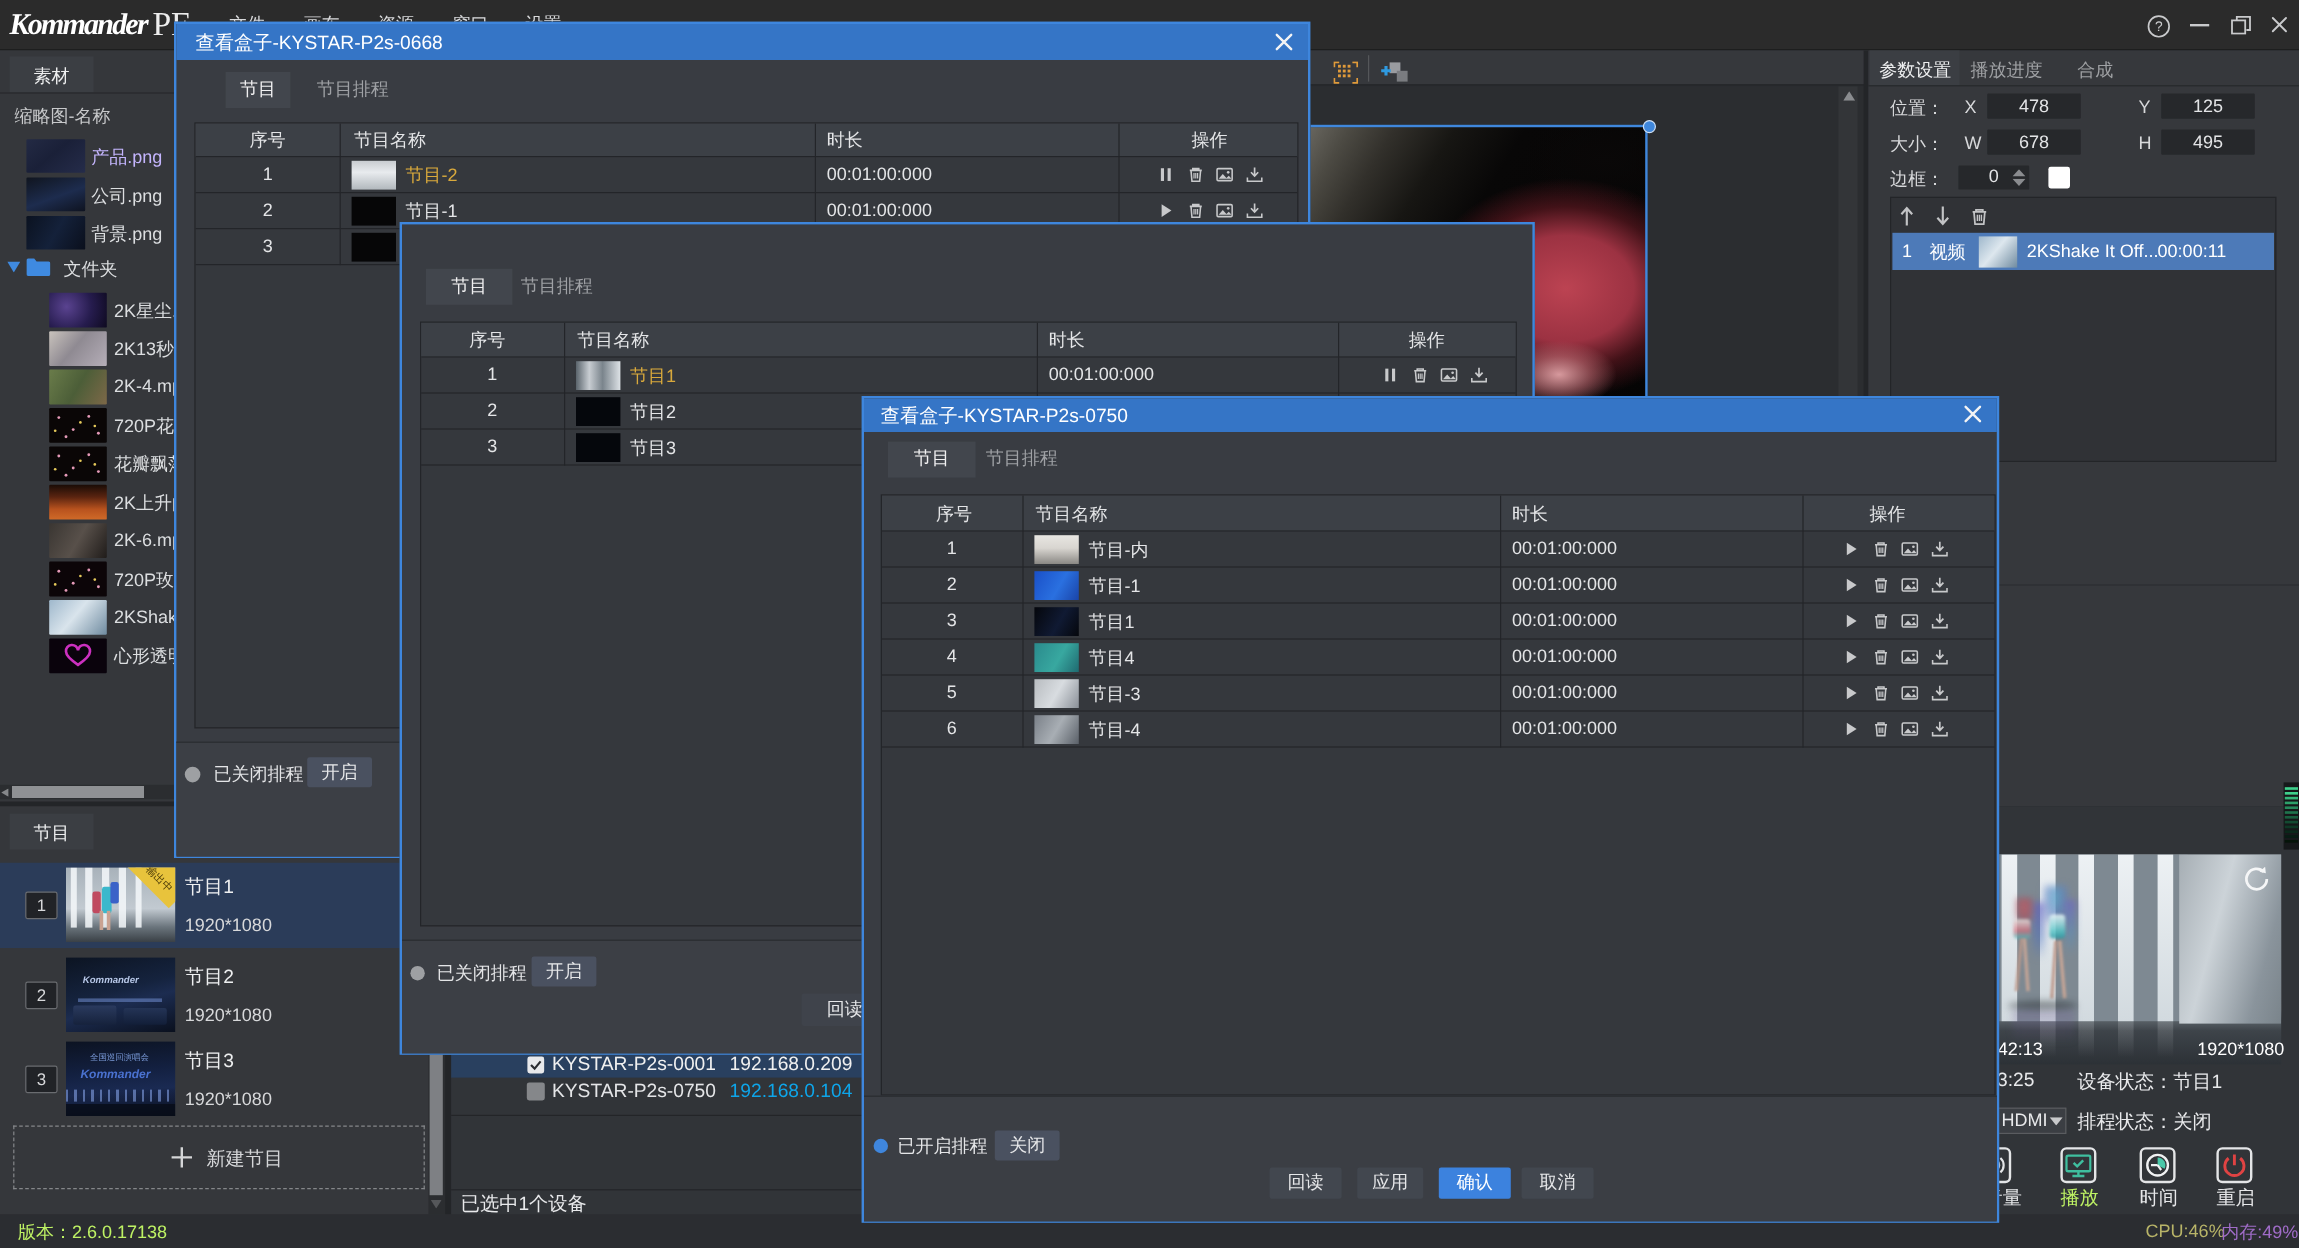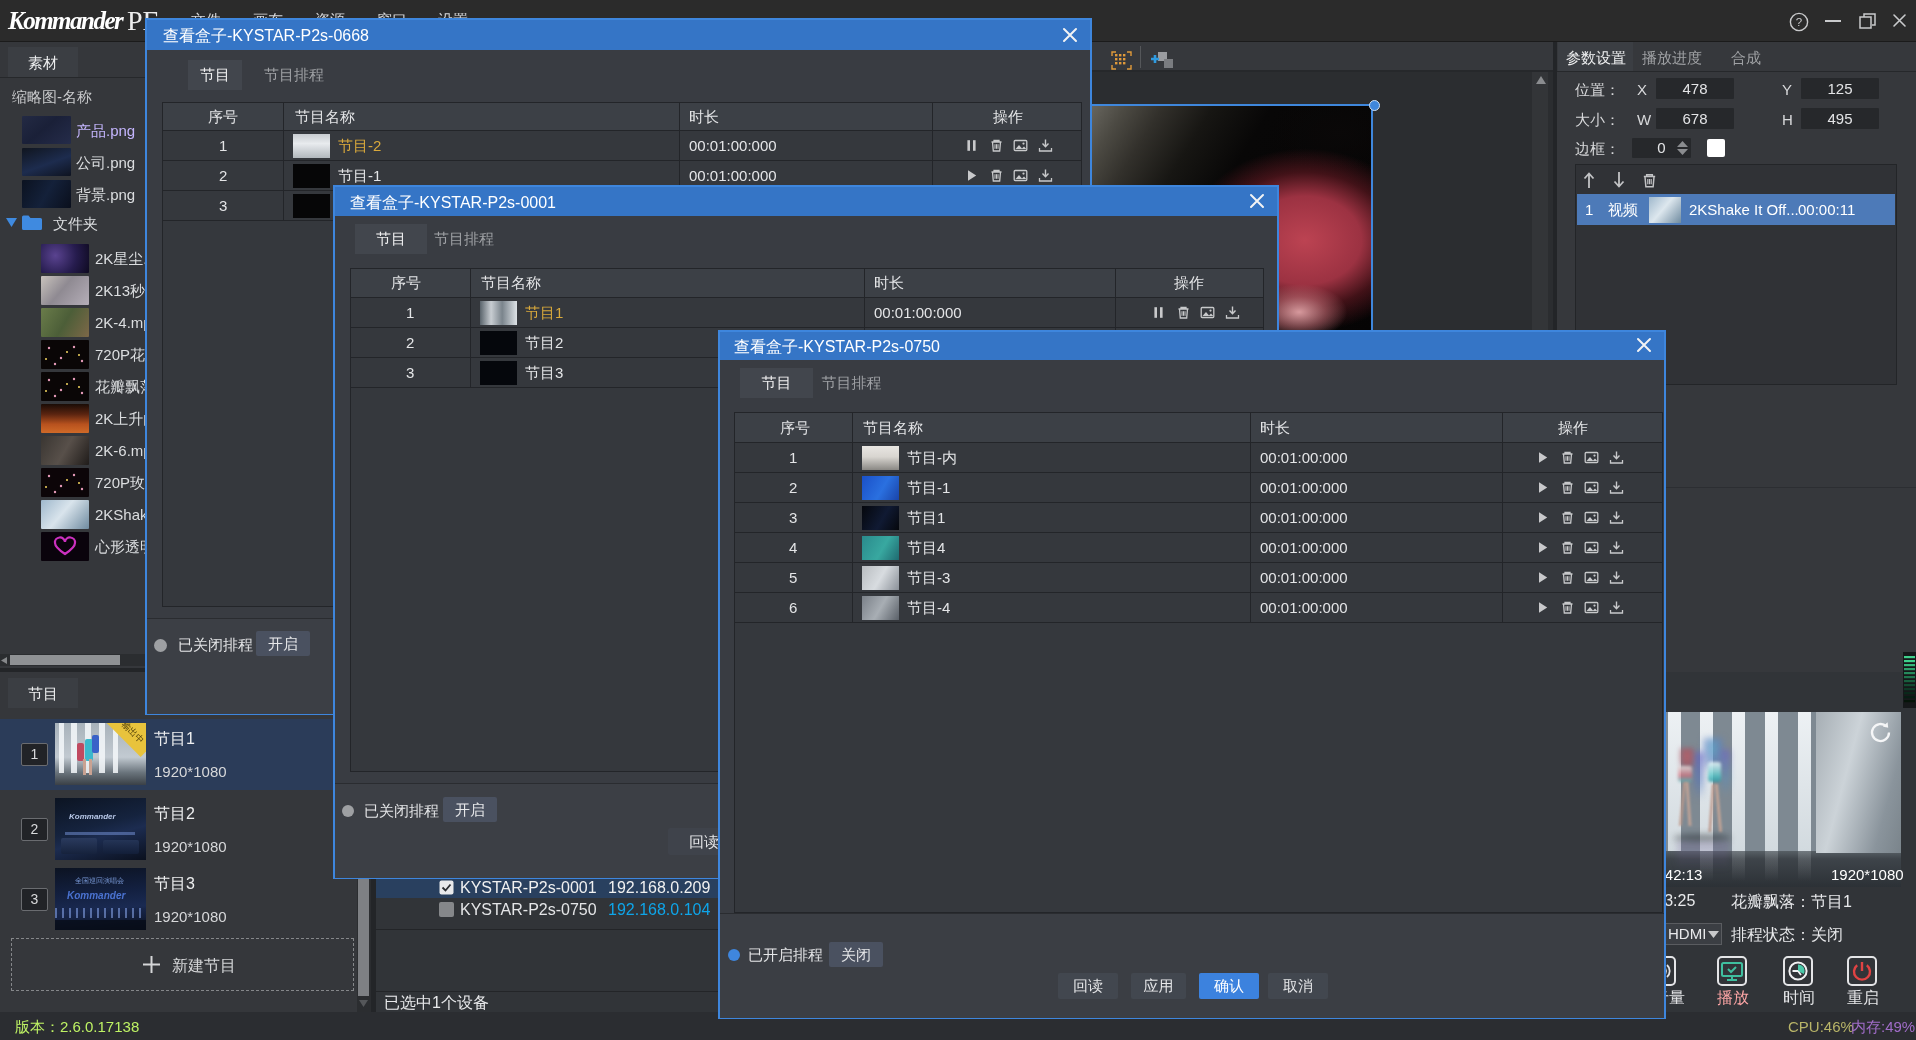--- a/index.html
+++ b/index.html
@@ -352,21 +352,21 @@
 </div>
 <div class="txt" style="left:1644px;top:866px;font-size:15px;color:#fff">00:42:13</div>
 <div class="txt" style="left:1831px;top:866px;font-size:15px;color:#fff">1920*1080</div>
 <div class="ic" style="left:1869px;top:721px">
     <svg width="23" height="23" viewBox="0 0 23 23" style="">
       <path d="M20 11.5a8.5 8.5 0 11-2.5-6" fill="none" stroke="#f5f6f7" stroke-width="2.3"></path>
       <path d="M18.6 1.2l0.6 5.6-5.4-1.4z" fill="#f5f6f7"></path>
     </svg>
   </div>
 <div class="txt" style="left:1633px;top:892px;font-size:16px;color:#e8e9eb">08:43:25</div>
-<div class="txt" style="left:1731px;top:892px;font-size:16px;color:#e8e9eb">花瓣飘落：节目1</div>
+<div class="txt" style="left:1731px;top:892px;font-size:16px;color:#e8e9eb">设备状态：节目1</div>
 <div class="abs" style="left:1650px;top:923px;width:72px;height:22px;background:#3b3e43;border:1px solid #5a5c60;box-sizing:border-box"></div>
 <div class="txt" style="left:1668px;top:925px;font-size:15px;color:#e8e9eb">HDMI</div>
 <div class="ic" style="left:1708px;top:931px">
     <svg width="11" height="7" viewBox="0 0 11 7" style="">
       <path d="M0 0h11L5.5 7z" fill="#c8c9cb"></path>
     </svg>
   </div>
 <div class="txt" style="left:1731px;top:925px;font-size:16px;color:#e8e9eb">排程状态：关闭</div>
 <div class="abs" style="left:1646px;top:956px;width:30px;height:30px;border:2px solid #e4e5e7;border-radius:5px;box-sizing:border-box"></div>
 <div class="ic" style="left:1650px;top:960px">
@@ -377,21 +377,21 @@
   </div>
 <div class="txt" style="left:1653px;top:988px;font-size:16px;color:#e6e7e9">音量</div>
 <div class="abs" style="left:1717px;top:956px;width:30px;height:30px;border:2px solid #e4e5e7;border-radius:5px;box-sizing:border-box"></div>
 <div class="ic" style="left:1721px;top:960px">
     <svg width="22" height="22" viewBox="0 0 22 22" style="">
       <rect x="1" y="3" width="20" height="13" rx="1.5" fill="none" stroke="#3fbf9f" stroke-width="2"></rect>
       <path d="M7 9l3 3 5-5" fill="none" stroke="#3fbf9f" stroke-width="2"></path>
       <path d="M11 16v4M6 20h10" stroke="#3fbf9f" stroke-width="2"></path>
     </svg>
   </div>
-<div class="txt" style="left:1717px;top:988px;font-size:16px;color:#fca5a5">播放</div>
+<div class="txt" style="left:1717px;top:988px;font-size:16px;color:#bef264">播放</div>
 <div class="abs" style="left:1783px;top:956px;width:30px;height:30px;border:2px solid #e4e5e7;border-radius:5px;box-sizing:border-box"></div>
 <div class="ic" style="left:1787px;top:960px">
     <svg width="22" height="22" viewBox="0 0 22 22" style="">
       <circle cx="11" cy="11" r="8.6" fill="none" stroke="#f0f1f2" stroke-width="2"></circle>
       <path d="M11 11V4.5A6.5 6.5 0 0116.8 14z" fill="#4ac8a8"></path>
       <path d="M11 11H5.5M11 11L14 15" stroke="#f0f1f2" stroke-width="1.8"></path>
     </svg>
   </div>
 <div class="txt" style="left:1783px;top:988px;font-size:16px;color:#e6e7e9">时间</div>
 <div class="abs" style="left:1847px;top:956px;width:30px;height:30px;border:2px solid #e4e5e7;border-radius:5px;box-sizing:border-box"></div>
@@ -534,28 +534,20 @@
           </g>
         </svg>
       </div>
     </div>
     <div class="abs" style="left:0;top:598px;width:943px;height:95px;background:#3c3f45;border-top:1px solid #2a2c30"></div>
     <div class="abs" style="left:7px;top:619px;width:13px;height:13px;border-radius:50%;background:#9ea0a3"></div>
     <div class="txt" style="left:31px;top:616px;font-size:15px;color:#e4e5e7">已关闭排程</div>
     <div class="btn" style="left:109px;top:611px;width:54px;height:25px;line-height:25px">开启</div>
   </div>
 <div class="dlg" style="left:333px;top:185px;width:946px;height:694px;">
-    <div class="dtitle" style="height:29px">
-      <span style="position:absolute;left:15px;top:6px;font-size:16px">查看盒子-KYSTAR-P2s-0001</span>
-      <span class="ic" style="left:914px;top:6px">
-        <svg width="16" height="16" viewBox="0 0 16 16" style="">
-          <path d="M2 2L14 14M14 2L2 14" stroke="#f2f3f4" stroke-width="2" stroke-linecap="round" fill="none"></path>
-        </svg>
-      </span>
-    </div>
     <div class="taba" style="left:20px;top:37px;width:72px;height:30px;line-height:30px">节目</div>
     <div class="tabi" style="left:94px;top:37px;width:70px;height:30px;line-height:30px">节目排程</div>
     <div class="abs" style="left:15px;top:81px;width:914px;height:504px;background:#35383d;border:1px solid #232529;box-sizing:border-box">
       <div class="abs" style="left:0;top:0;width:912px;height:29px;background:#3c4046;border-bottom:1px solid #232529;box-sizing:border-box"></div>
       <div class="txt" style="left:40px;top:5px;font-size:15px;color:#e4e5e7">序号</div>
       <div class="txt" style="left:130px;top:5px;font-size:15px;color:#e4e5e7">节目名称</div>
       <div class="txt" style="left:523px;top:5px;font-size:15px;color:#e4e5e7">时长</div>
       <div class="txt" style="left:823px;top:5px;font-size:15px;color:#e4e5e7">操作</div>
       <div class="abs" style="left:119px;top:0;width:1px;height:119px;background:#232529"></div>
       <div class="abs" style="left:513px;top:0;width:1px;height:119px;background:#232529"></div>

